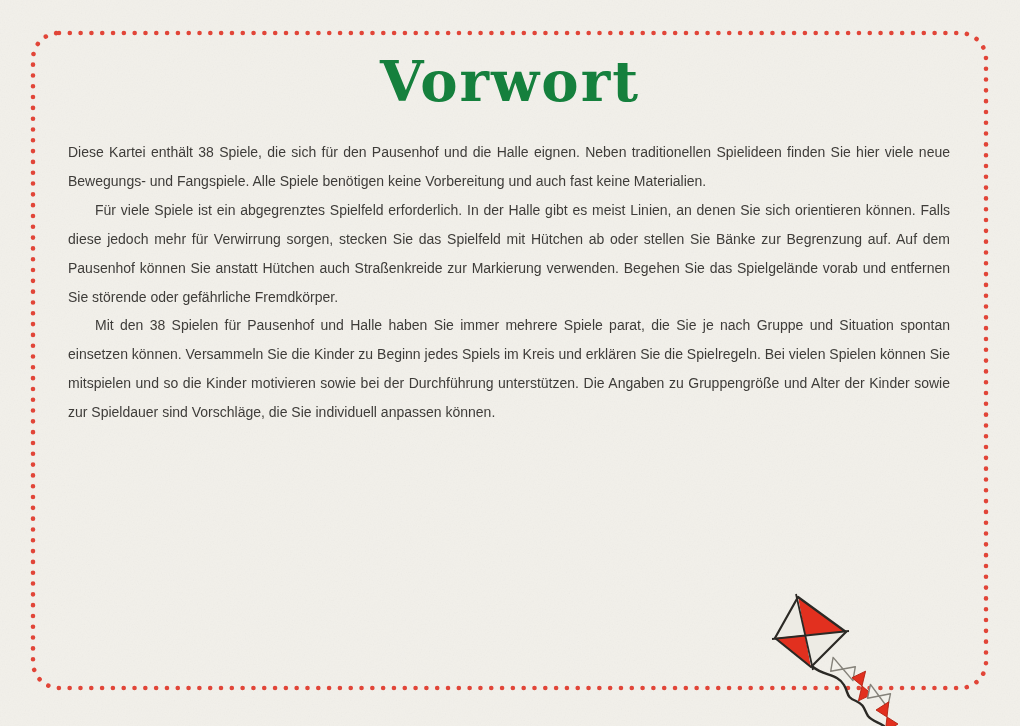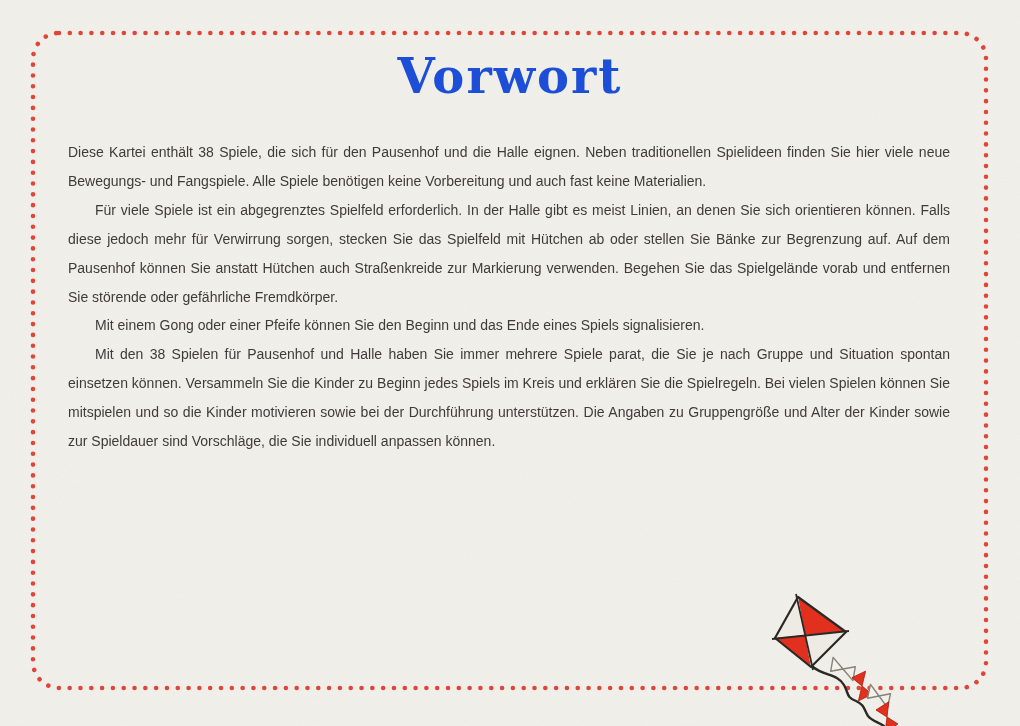--- a/index.html
+++ b/index.html
@@ -39,23 +39,23 @@
   }
   .title {
     position: absolute;
     top: 48px;
     left: 0;
     width: 100%;
     margin: 0;
     text-align: center;
     font-family: "DejaVu Serif", "Liberation Serif", serif;
     font-weight: 700;
-    font-size: 48px;
+    font-size: 56px;
     letter-spacing: 2px;
-    color: #1d4ed8;
+    color: #15803d;
     z-index: 3;
   }
   .body-text {
     position: absolute;
     top: 138px;
     left: 68px;
     width: 882px;
     z-index: 3;
     font-size: 14px;
     line-height: 28.9px;
@@ -98,21 +98,20 @@
 
   <svg class="frame" xmlns="http://www.w3.org/2000/svg" viewBox="0 0 1020 726">
     <rect x="33" y="33" width="953" height="655" rx="26" ry="26" fill="none" stroke="#e14538" stroke-width="4.6" stroke-linecap="round" stroke-dasharray="0.01 10.8"></rect>
   </svg>
 
   <h1 class="title">Vorwort</h1>
 
   <div class="body-text">
     <p>Diese Kartei enthält 38 Spiele, die sich für den Pausenhof und die Halle eignen. Neben traditionel­len Spielideen finden Sie hier viele neue Bewegungs- und Fangspiele. Alle Spiele benötigen keine Vorbereitung und auch fast keine Materialien.</p>
     <p class="indent">Für viele Spiele ist ein abgegrenztes Spielfeld erforderlich. In der Halle gibt es meist Linien, an denen Sie sich orientieren können. Falls diese jedoch mehr für Verwirrung sorgen, stecken Sie das Spielfeld mit Hütchen ab oder stellen Sie Bänke zur Begrenzung auf. Auf dem Pausenhof können Sie anstatt Hütchen auch Straßenkreide zur Markierung verwenden. Begehen Sie das Spielgelän­de vorab und entfernen Sie störende oder gefährliche Fremdkörper.</p>
-    <p class="indent">Mit einem Gong oder einer Pfeife können Sie den Beginn und das Ende eines Spiels signali­sieren.</p>
     <p class="indent">Mit den 38 Spielen für Pausenhof und Halle haben Sie immer mehrere Spiele parat, die Sie je nach Gruppe und Situation spontan einsetzen können. Versammeln Sie die Kinder zu Beginn jedes Spiels im Kreis und erklären Sie die Spielregeln. Bei vielen Spielen können Sie mitspielen und so die Kinder motivieren sowie bei der Durchführung unterstützen. Die Angaben zu Gruppengröße und Alter der Kinder sowie zur Spieldauer sind Vorschläge, die Sie individuell anpassen können.</p>
   </div>
 
   <svg class="kite" xmlns="http://www.w3.org/2000/svg" viewBox="0 0 212 144">
 
     <path d="M 57 85 C 68 94, 82 92, 88 103 C 93 112, 90 115, 100 119 C 109 123, 108 128, 112 134 C 116 139, 122 140, 128 144" fill="none" stroke="#2b2925" stroke-width="2.4" stroke-linecap="round"></path>
 
     <g stroke-linejoin="round">
       <polygon points="42,15 90,50 49,53" fill="#e2301f"></polygon>
       <polygon points="42,15 19,56 49,53" fill="#edebe4"></polygon>

